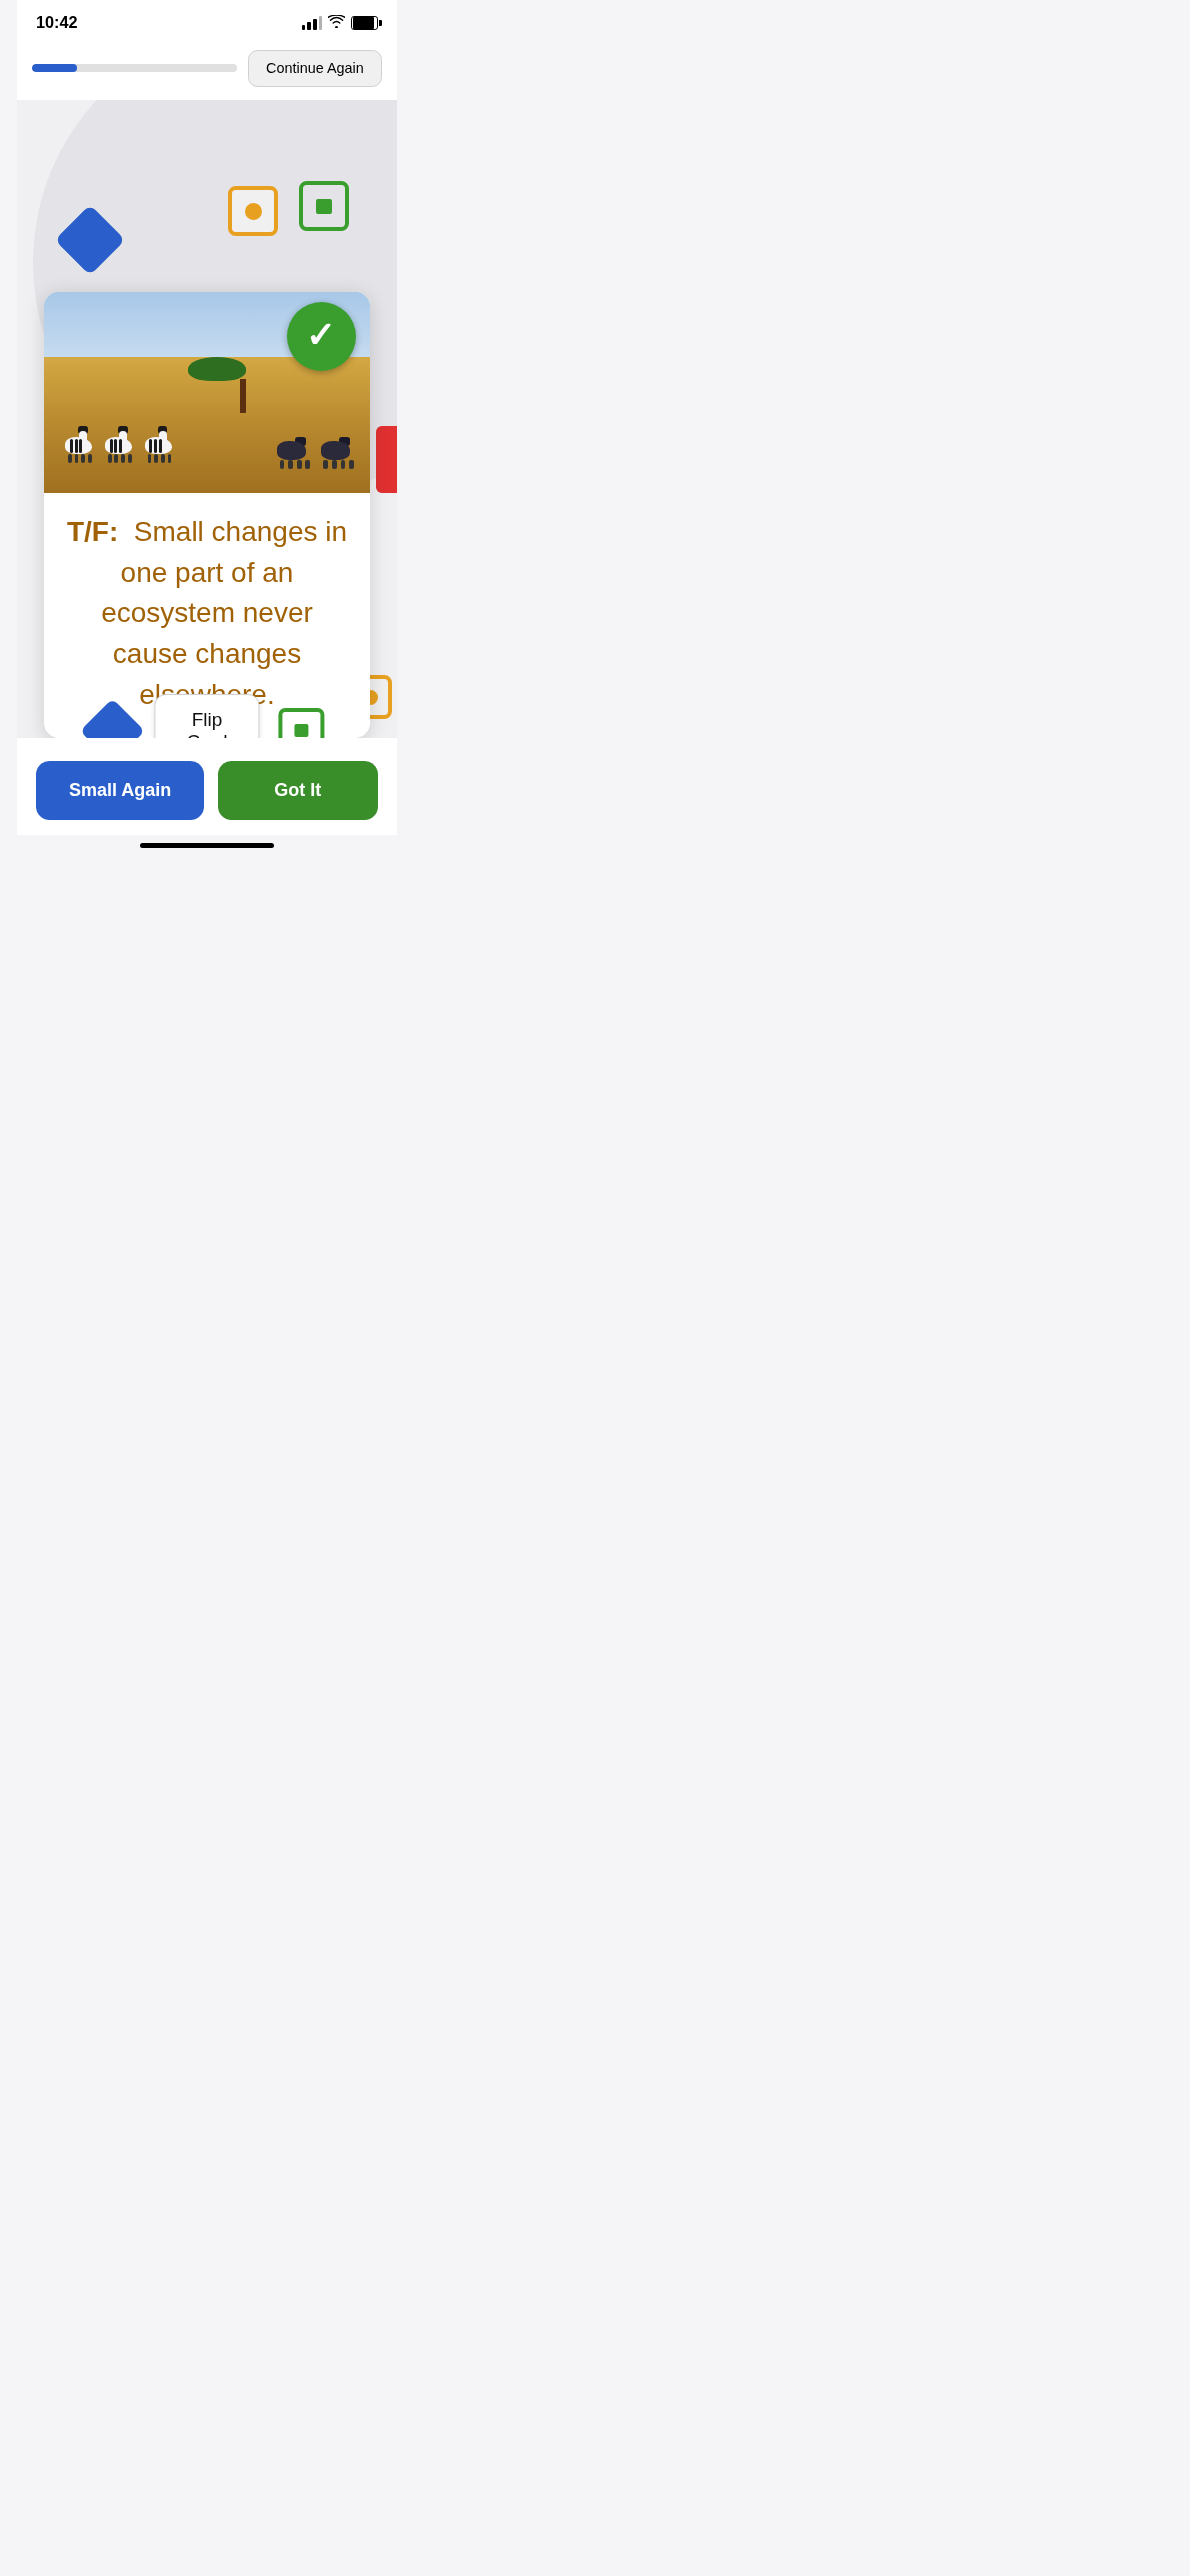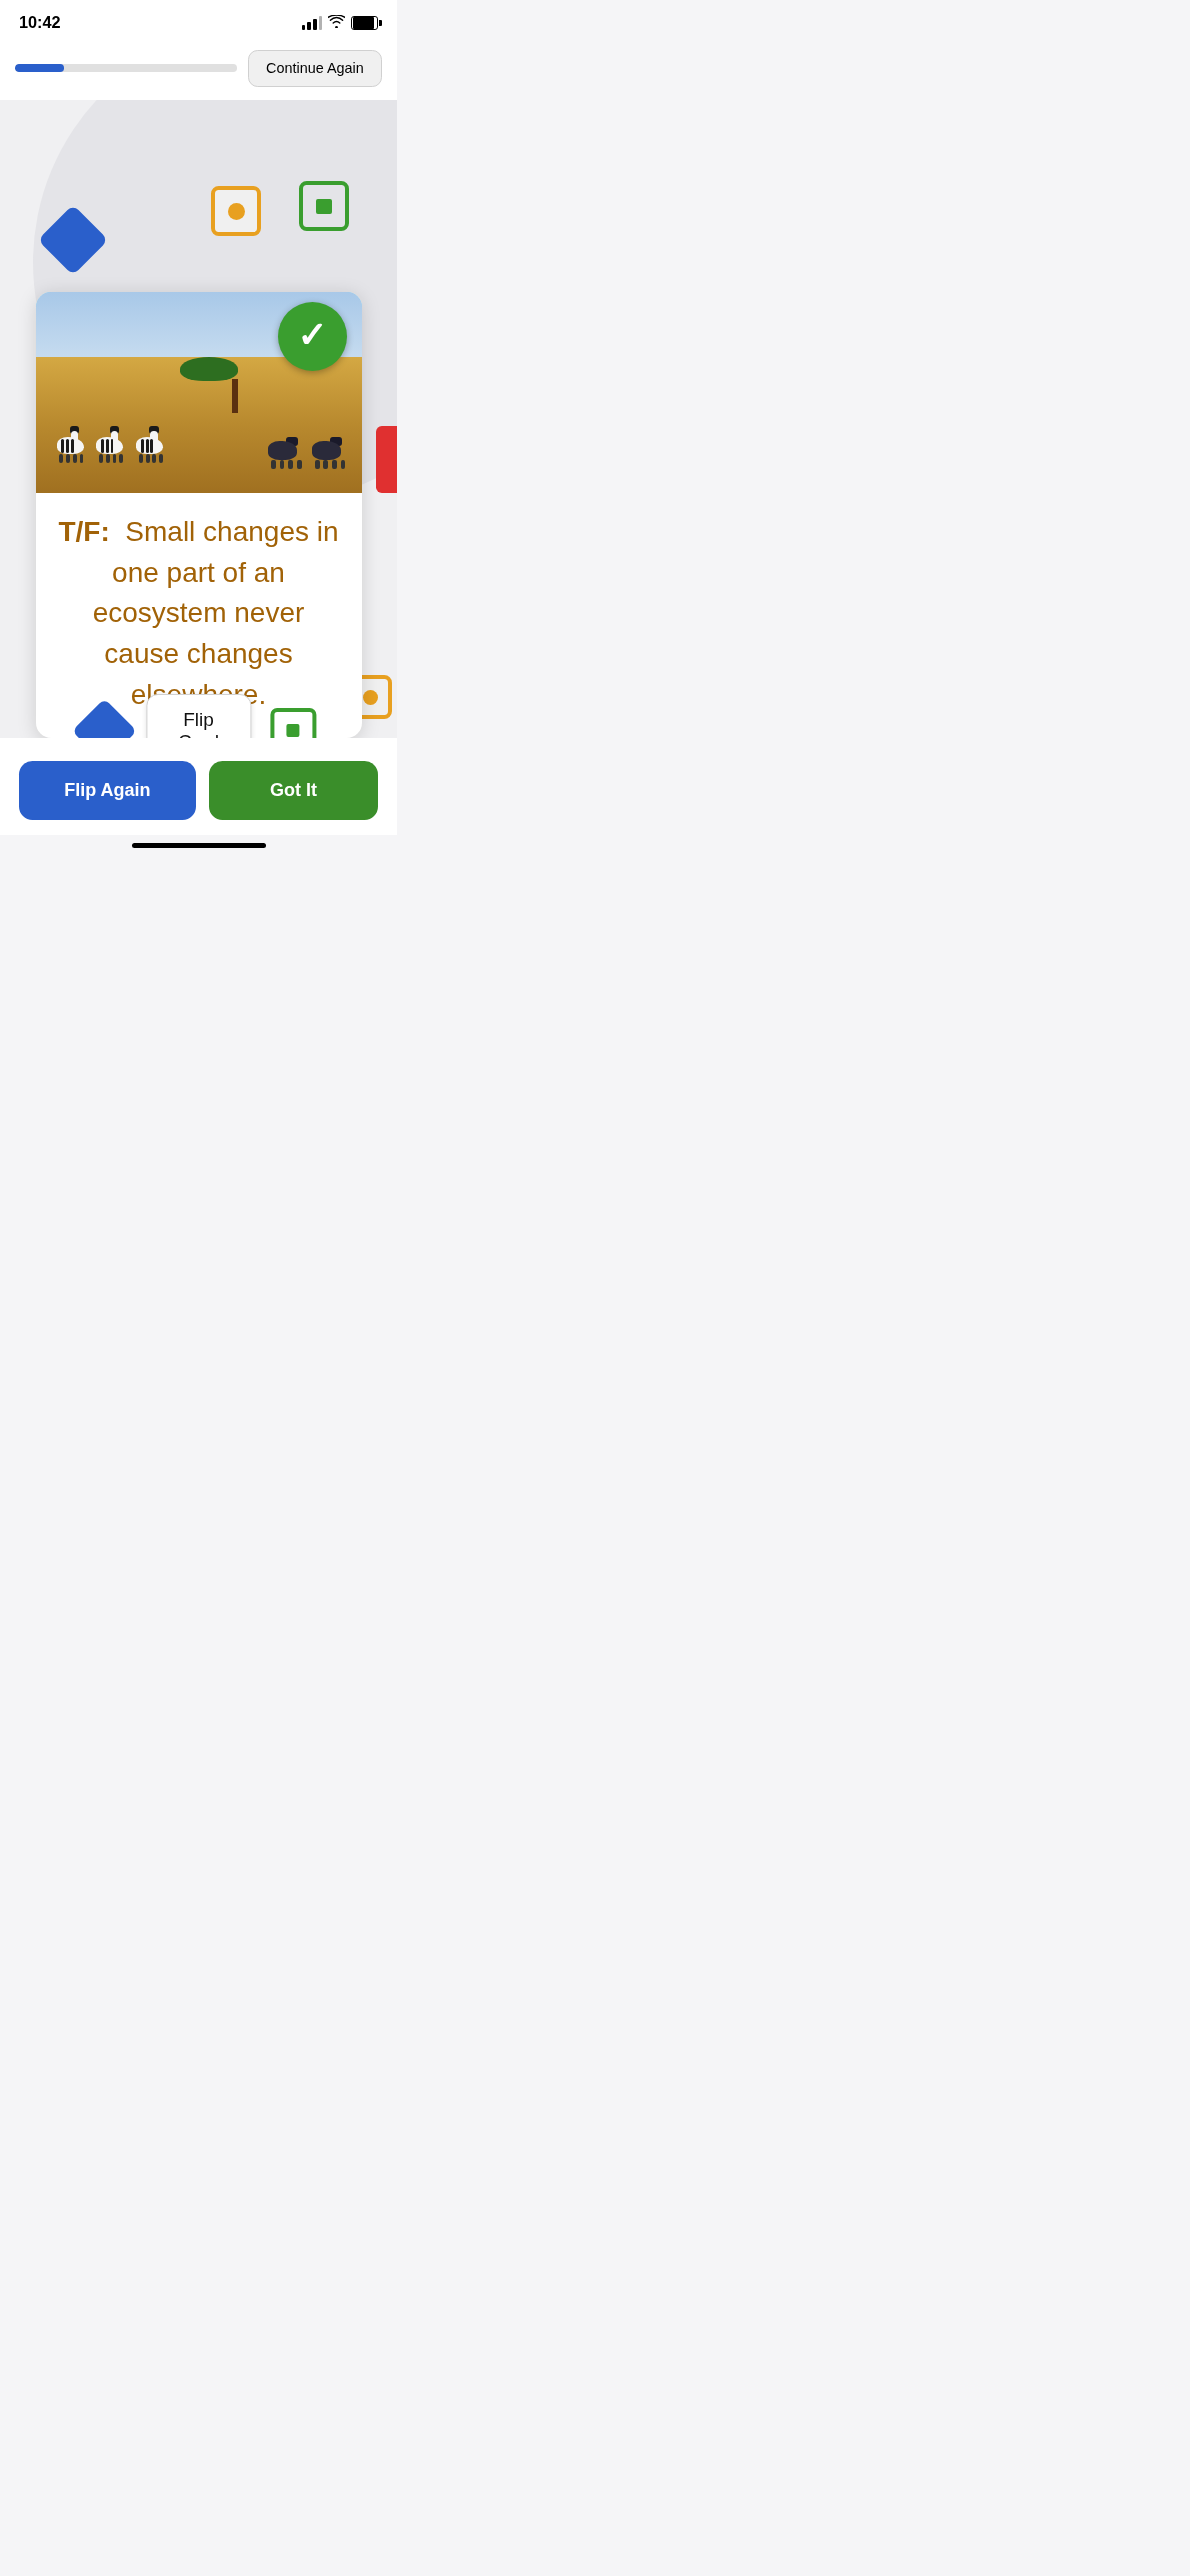--- a/index.html
+++ b/index.html
@@ -572,20 +572,21 @@
       margin: 7.7px auto 11.5px auto;
     }
 
     
     .page {
       display: flex;
       flex-direction: column;
       height: 859px;
       position: relative;
       overflow: hidden;
+      margin-left: 17px;
     }
 
     .scrollable-area {
       flex: 1;
       position: relative;
       overflow: hidden;
     }
   </style>
 </head>
 <body>
@@ -742,20 +743,20 @@
       <div class="bottom-controls">
         <div class="shape-blue-diamond-bottom"></div>
         <button class="flip-card-btn">Flip Card</button>
         <div class="shape-green-square-bottom"></div>
       </div>
 
     </div>
   </div>
 
   <div class="action-buttons">
-    <button class="study-again-btn">Flip Again</button>
+    <button class="study-again-btn">Small Again</button>
     <button class="got-it-btn">Got It</button>
   </div>
 
   <div class="home-indicator"></div>
 
 </div>
 
 
 </body></html>

